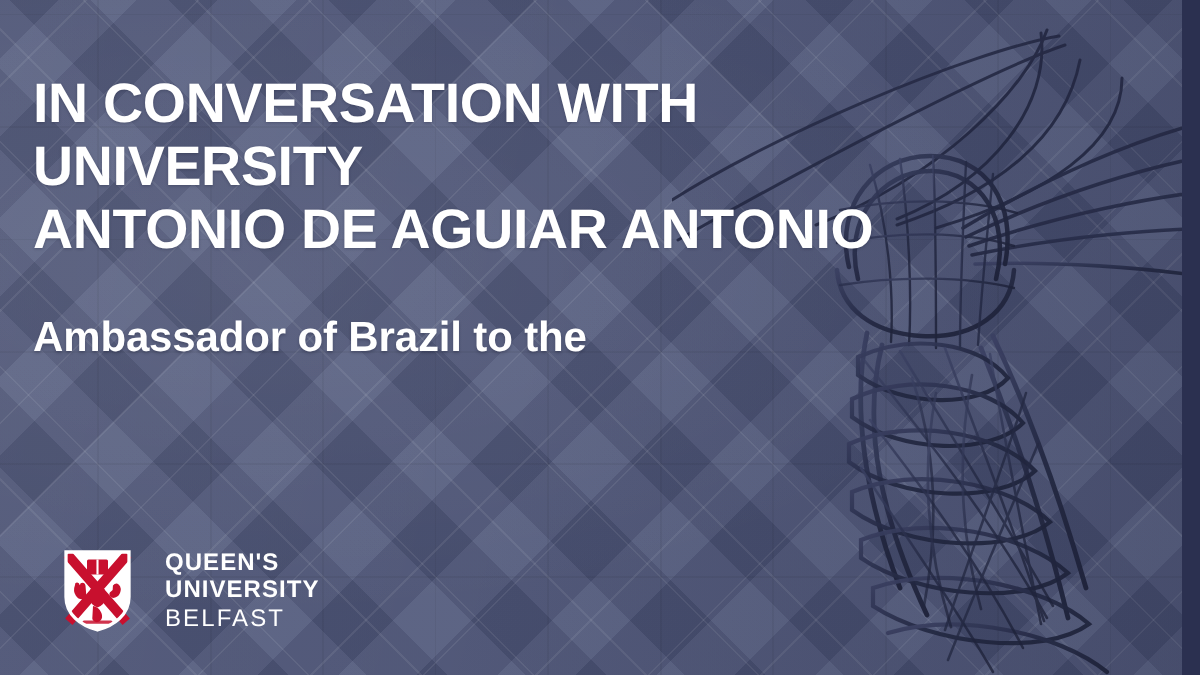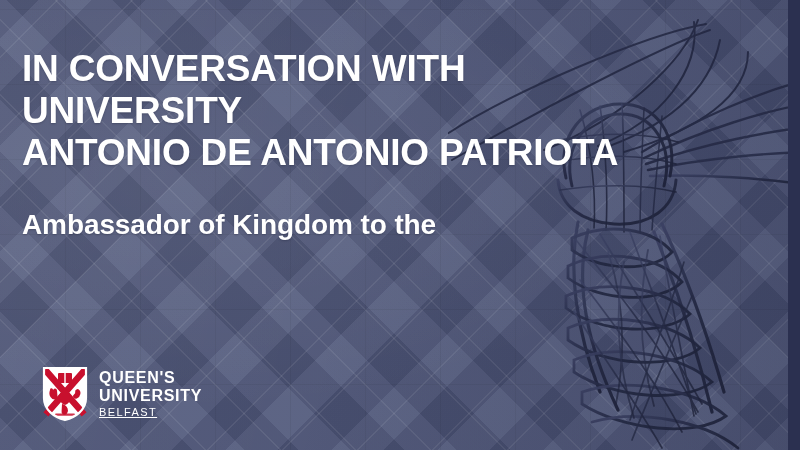--- a/index.html
+++ b/index.html
@@ -129,34 +129,34 @@
     align-items: center;
     gap: 11px;
   }
   .crest { width: 46px; height: 56px; flex: none; display:block; }
   .logo-words {
     display: flex;
     flex-direction: column;
     justify-content: center;
     color: #ffffff;
     line-height: 1.0;
+    margin-left: 11px;
   }
   .logo-words .lw1,
   .logo-words .lw2 {
     font-size: 16px;
     font-weight: 700;
     letter-spacing: 0.7px;
   }
   .logo-words .lw2 { margin-top: 2px; text-align: center; }
   .logo-words .lw3 {
-    font-size: 11px;
+    font-size: 16px;
     font-weight: 400;
     letter-spacing: 1.4px;
     margin-top: 3px;
-    text-decoration: underline;
   }
 </style>
 </head>
 <body>
 
 <div id="slide">
 
   <div class="bg-base"></div>
   <div class="bg-facets"></div>
   <div class="bg-grid-lines"></div>
@@ -244,24 +244,24 @@
           <path d="M176 262 C 166 314, 170 366, 186 418"></path>
         </g>
       </g>
     </svg>
   </div>
 
   <div class="text-block">
     <h1 class="headline">
       <span class="hl-line">IN CONVERSATION WITH</span>
       <span class="hl-line">UNIVERSITY</span>
-      <span class="hl-line">ANTONIO DE ANTONIO PATRIOTA</span>
+      <span class="hl-line">ANTONIO DE AGUIAR ANTONIO</span>
     </h1>
     <p class="subhead">
-      <span class="sh-line">Ambassador of Kingdom to the</span>
+      <span class="sh-line">Ambassador of Brazil to the</span>
     </p>
   </div>
 
   <div class="logo">
     <svg class="crest" viewBox="0 0 46 56" xmlns="http://www.w3.org/2000/svg">
 
       <path d="M2 2 H44 V32 C44 44, 34 51, 23 54 C12 51, 2 44, 2 32 Z" fill="#ffffff"></path>
 
       <g stroke="#c8102e" stroke-width="6.5" stroke-linecap="square">
         <path d="M5 6 L40 46"></path>

